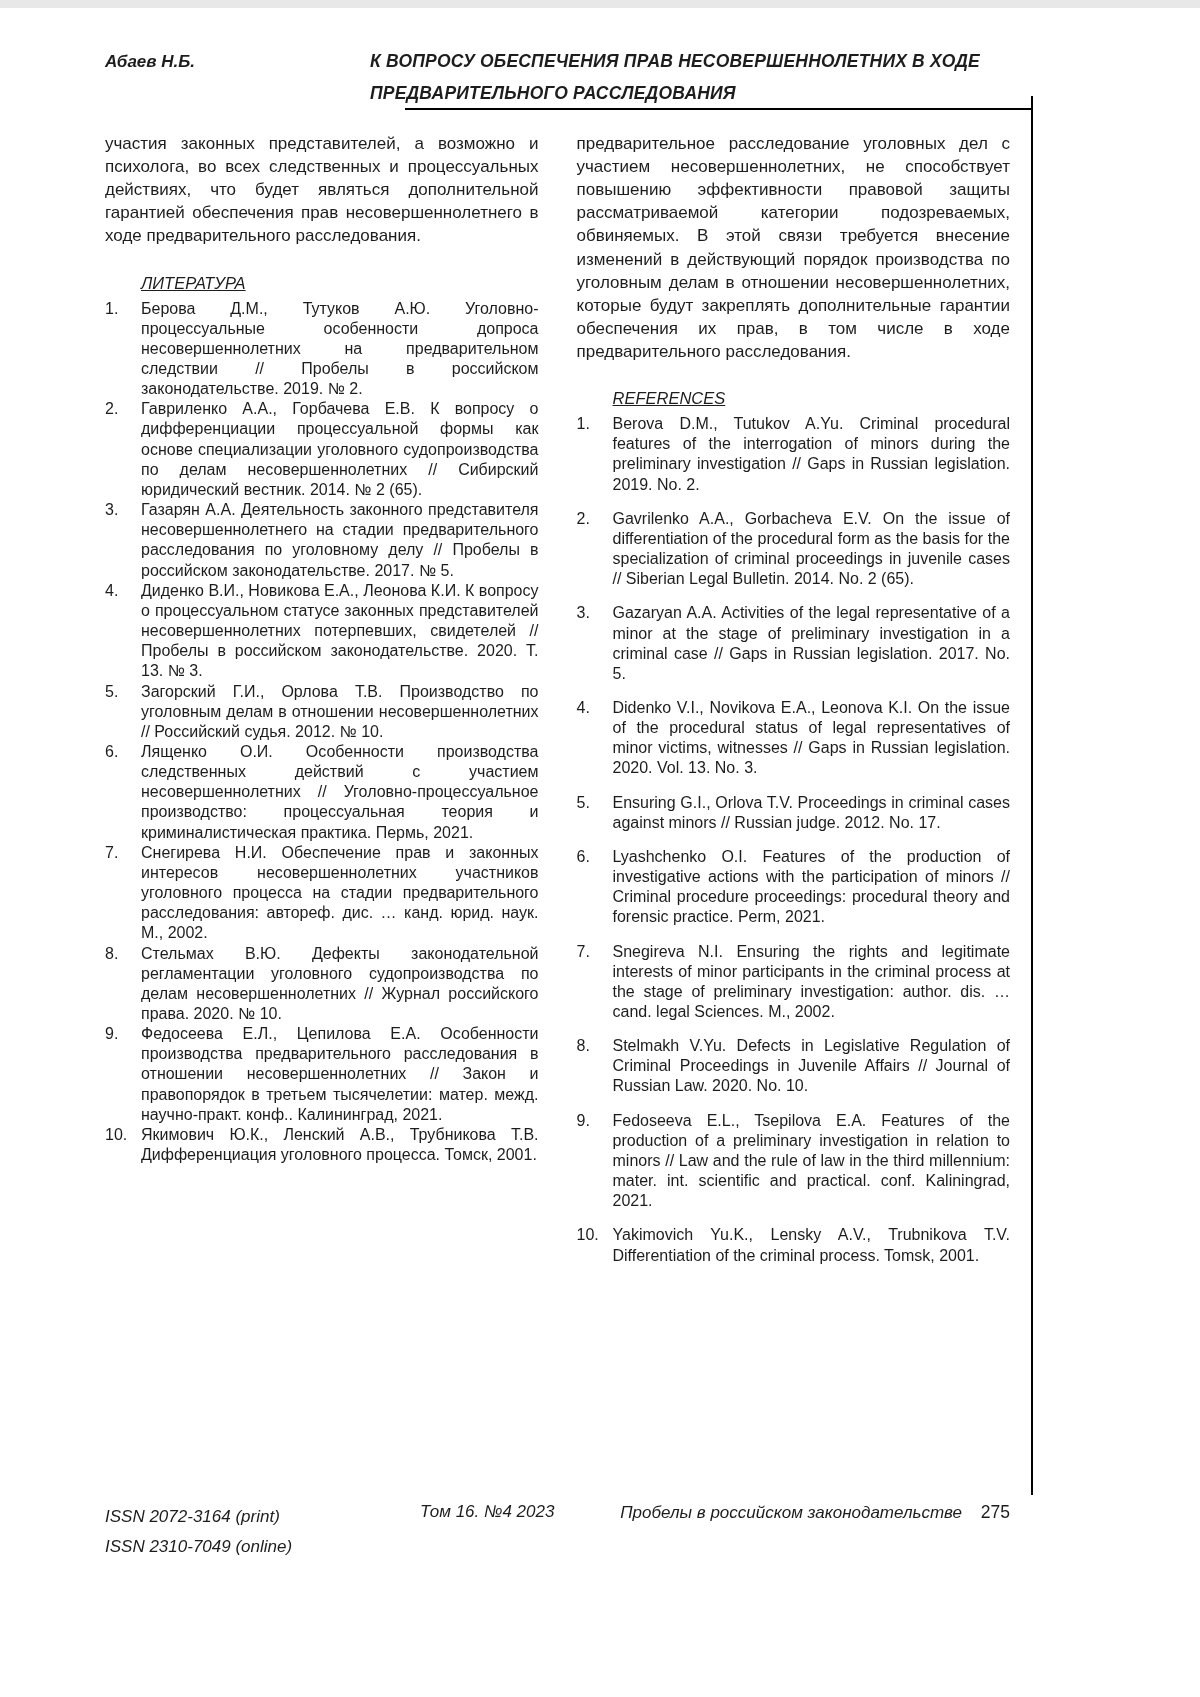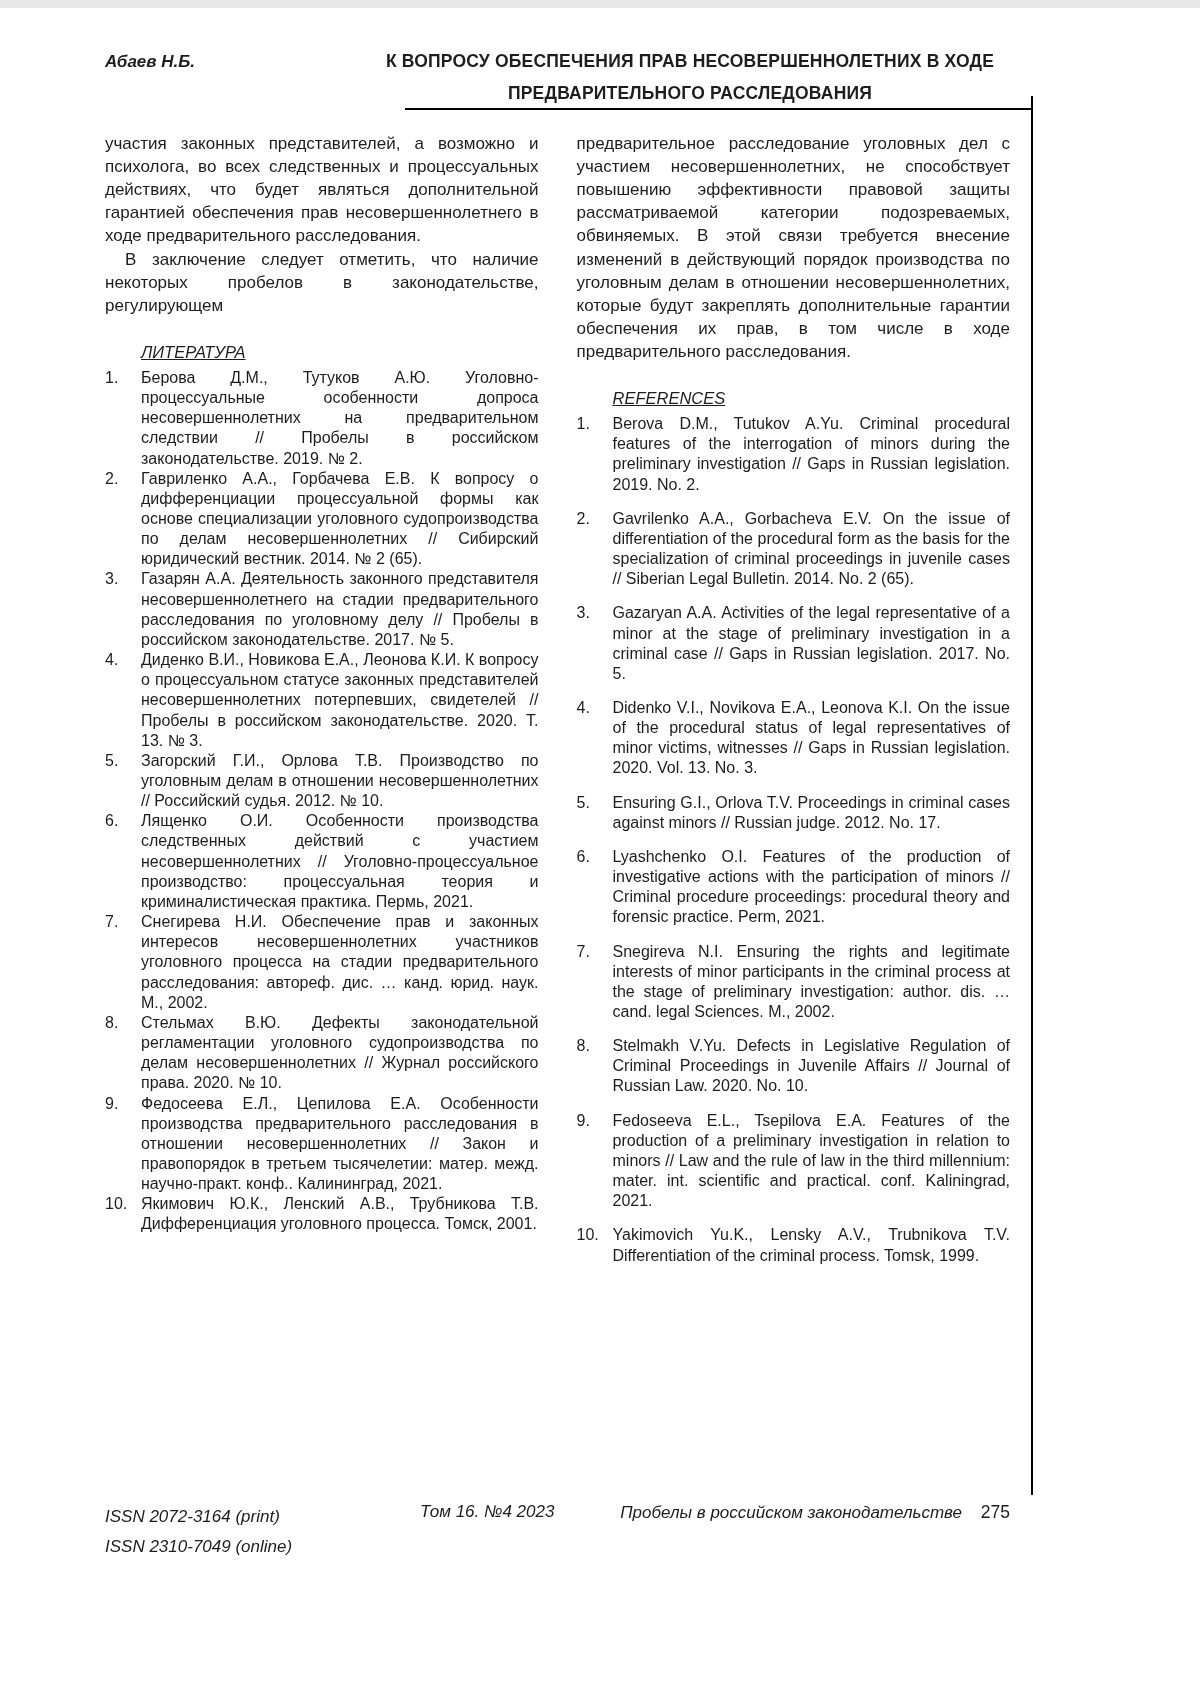--- a/index.html
+++ b/index.html
@@ -13,22 +13,22 @@
     overflow:hidden;
   }
   
   .header{position:absolute;top:38px;left:105px;width:905px;}
   .author{
     position:absolute;left:0;top:6px;
     font-size:17px;font-weight:bold;font-style:italic;
   }
   .title{
     position:absolute;right:0;top:0;width:640px;
-    text-align:center;
-    font-size:17.5px;font-weight:bold;
+    text-align:left;
+    font-size:17.5px;font-weight:bold;font-style:italic;
     line-height:1.8;
     letter-spacing:.2px;
   }
   .header-rule{
     position:absolute;top:100px;left:405px;width:627px;height:2px;
     background:#000;
   }
   .right-rule{
     position:absolute;top:88px;left:1031px;width:2px;height:1399px;
     background:#000;
@@ -82,21 +82,20 @@
     <div class="author">Абаев Н.Б.</div>
     <div class="title">К ВОПРОСУ ОБЕСПЕЧЕНИЯ ПРАВ НЕСОВЕРШЕННОЛЕТНИХ В ХОДЕ ПРЕДВАРИТЕЛЬНОГО РАССЛЕДОВАНИЯ</div>
   </div>
   <div class="header-rule"></div>
   <div class="right-rule"></div>
 
   <div class="columns">
 
     <div class="col">
       <p class="para">участия законных представителей, а возможно и психолога, во всех следственных и процессуальных действиях, что будет являться дополнительной гарантией обеспечения прав несовершеннолетнего в ходе предварительного расследования.</p>
-      <p class="para indent">В заключение следует отметить, что наличие некоторых пробелов в законодательстве, регулирующем</p>
       <div class="ref-heading">ЛИТЕРАТУРА</div>
       <ol class="ref-list ru" id="list-ru">
           <li class="ref-item">
     <span class="num">1.</span>
     <span class="body"><span class="authors">Берова Д.М., Тутуков А.Ю.</span><span class="text"> Уголовно-процессуальные особенности допроса несовершеннолетних на предварительном следствии // Пробелы в российском законодательстве. 2019. № 2.</span></span>
   </li>
           <li class="ref-item">
     <span class="num">2.</span>
     <span class="body"><span class="authors">Гавриленко А.А., Горбачева Е.В.</span><span class="text"> К вопросу о дифференциации процессуальной формы как основе специализации уголовного судопроизводства по делам несовершеннолетних // Сибирский юридический вестник. 2014. № 2 (65).</span></span>
   </li>
@@ -170,21 +169,21 @@
           <li class="ref-item">
     <span class="num">8.</span>
     <span class="body"><span class="authors">Stelmakh V.Yu.</span><span class="text"> Defects in Legislative Regulation of Criminal Proceedings in Juvenile Affairs // Journal of Russian Law. 2020. No. 10.</span></span>
   </li>
           <li class="ref-item">
     <span class="num">9.</span>
     <span class="body"><span class="authors">Fedoseeva E.L., Tsepilova E.A.</span><span class="text"> Features of the production of a preliminary investigation in relation to minors // Law and the rule of law in the third millennium: mater. int. scientific and practical. conf. Kaliningrad, 2021.</span></span>
   </li>
           <li class="ref-item">
     <span class="num">10.</span>
-    <span class="body"><span class="authors">Yakimovich Yu.K., Lensky A.V., Trubnikova T.V.</span><span class="text"> Differentiation of the criminal process. Tomsk, 1999.</span></span>
+    <span class="body"><span class="authors">Yakimovich Yu.K., Lensky A.V., Trubnikova T.V.</span><span class="text"> Differentiation of the criminal process. Tomsk, 2001.</span></span>
   </li>
         </ol>
     </div>
 
   </div>
 
   <div class="footer">
     <div class="issn">
       <div>ISSN 2072-3164 (print)</div>
       <div>ISSN 2310-7049 (online)</div>

